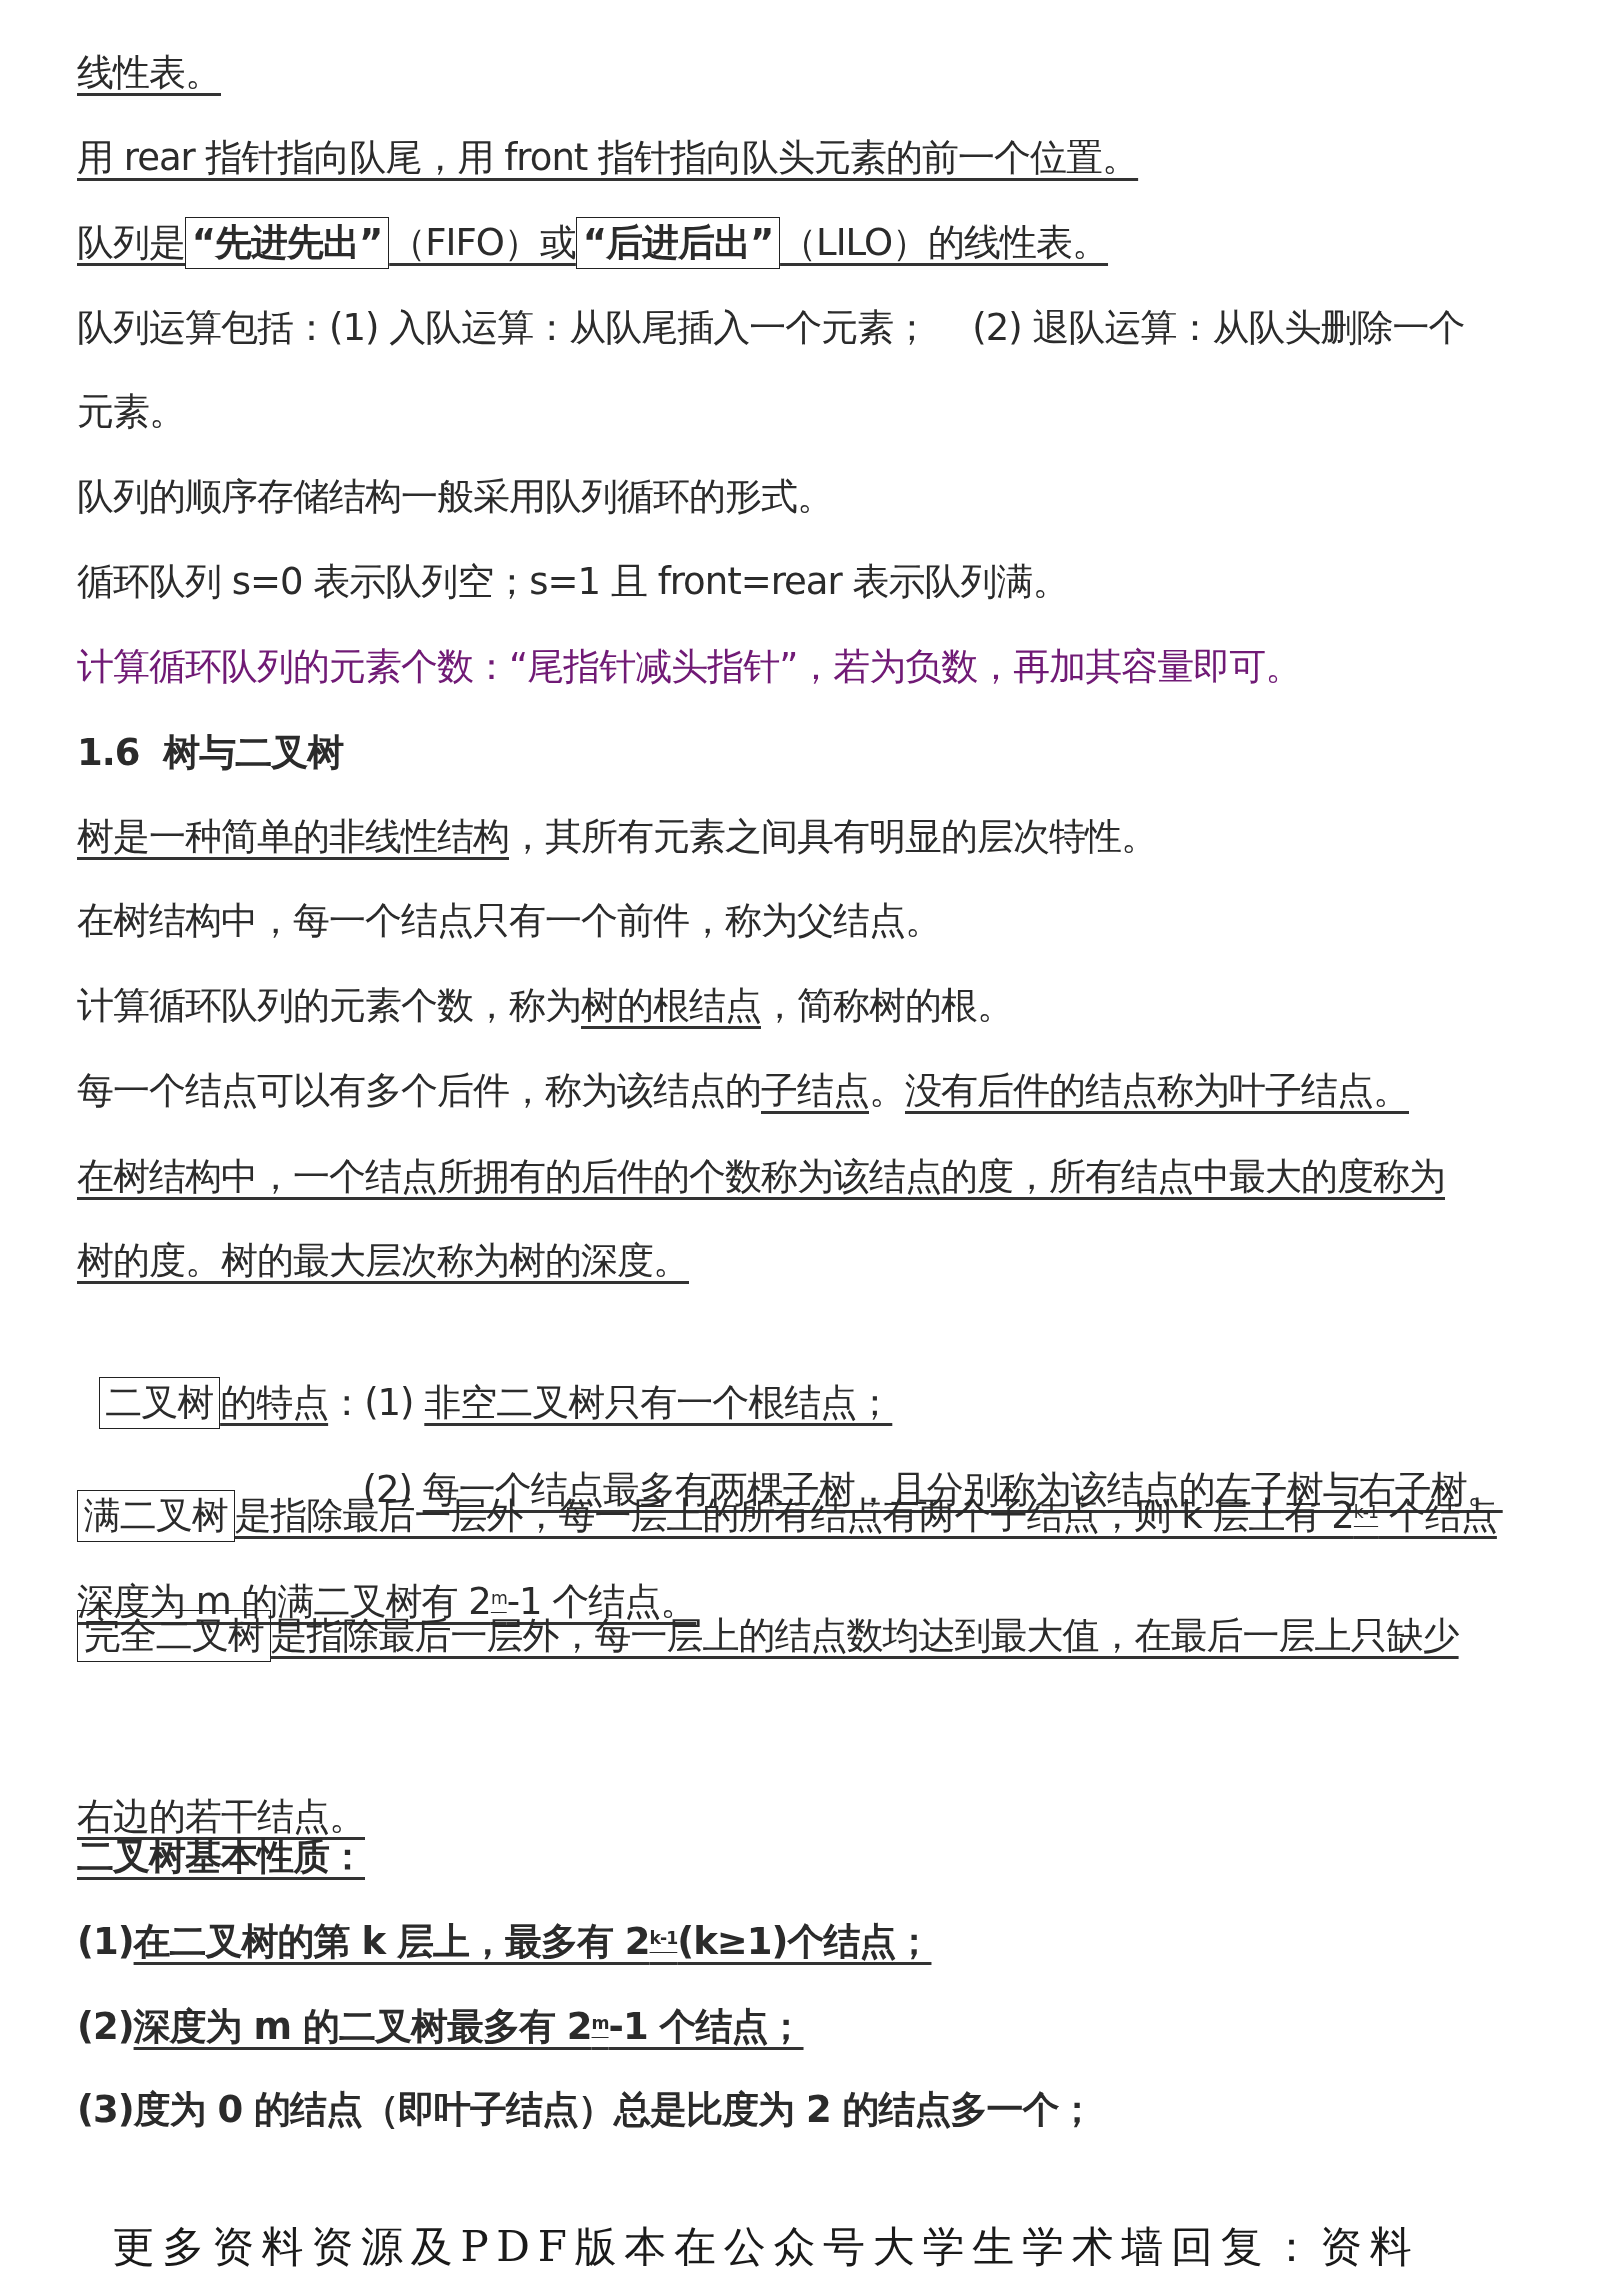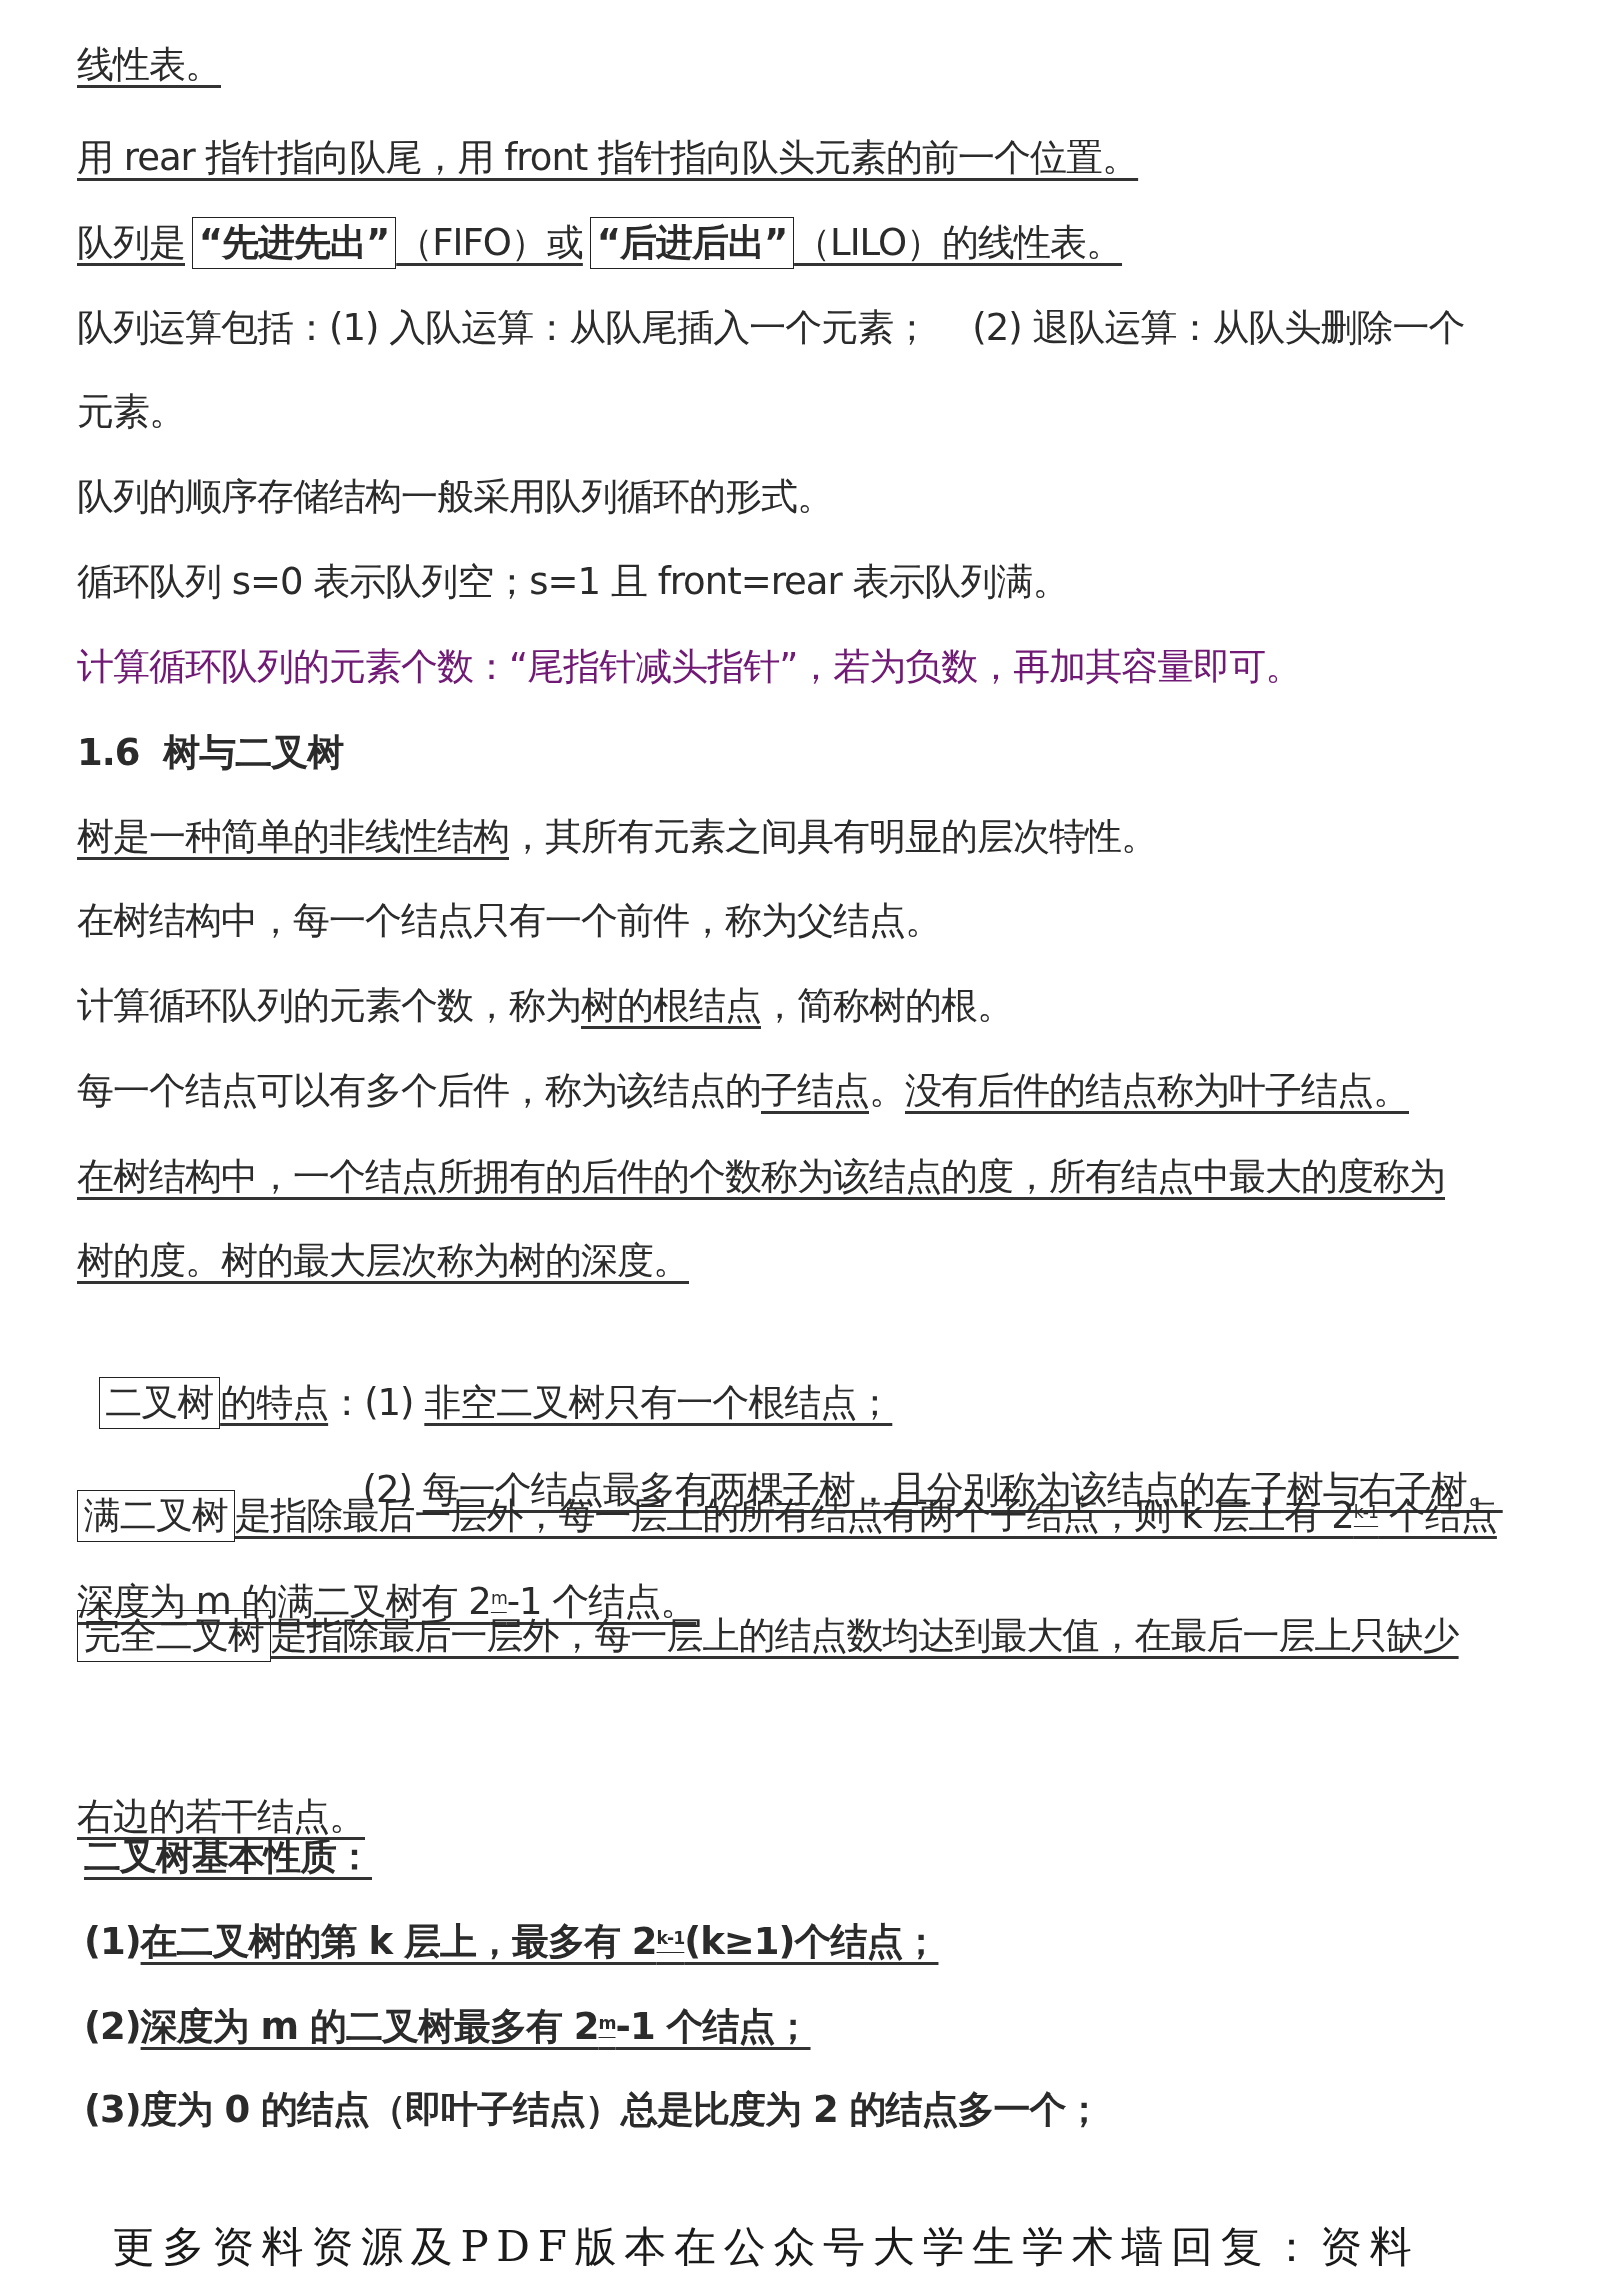--- a/index.html
+++ b/index.html
@@ -2,31 +2,31 @@
 <html><head>
 <meta charset="utf-8">
 <style>
   html, body { margin: 0; padding: 0; background: #ffffff; }
   body { width: 1622px; height: 2292px; position: relative; overflow: hidden;
          font-family: "DejaVu Sans", "Liberation Sans", sans-serif; color: #2b2b2b; }
   .line { position: absolute; left: 77px; height: 58px; line-height: 58px;
           font-size: 37px; white-space: nowrap; letter-spacing: -1px; }
   .u { text-decoration: underline; text-decoration-thickness: 2.9px; text-underline-offset: 7.7px; text-decoration-color: #333; }
   .box { border: 1.9px solid #222; padding: 0 5.8px; display: inline-block; line-height: 50px; }
-  .bold { font-weight: bold; margin-left: 7px; }
+  .bold { font-weight: bold; }
   .red { color: #701a75; }
   .heading { font-weight: bold; font-size: 37px; }
   sup { font-size: 17.3px; vertical-align: top; position: relative; top: -3.8px; text-decoration: underline; }
   .footer { position: absolute; left: 0; width: 1532px; text-align: center; top: 2219px;
             font-family: "DejaVu Serif", "Liberation Serif", serif; font-size: 42px; letter-spacing: 7.7px; color: #1a1a1a; }
 </style>
 </head>
 <body>
 
-<div class="line u" style="top:36px">线性表。</div>
+<div class="line u" style="top:44px">线性表。</div>
 <div class="line u" style="top:129px">用 rear 指针指向队尾，用 front 指针指向队头元素的前一个位置。</div>
 <div class="line" style="top:214px">
   <span class="u">队列是</span><span class="box bold">“先进先出”</span><span class="u">（FIFO）或</span><span class="box bold">“后进后出”</span><span class="u">（LILO）的线性表。</span>
 </div>
 <div class="line" style="top:299px; white-space:pre">队列运算包括：(1) 入队运算：从队尾插入一个元素；    (2) 退队运算：从队头删除一个</div>
 <div class="line" style="top:383px">元素。</div>
 <div class="line" style="top:468px">队列的顺序存储结构一般采用队列循环的形式。</div>
 <div class="line" style="top:553px">循环队列 s=0 表示队列空；s=1 且 front=rear 表示队列满。</div>
 <div class="line red" style="top:638px">计算循环队列的元素个数：“尾指针减头指针”，若为负数，再加其容量即可。</div>
 <div class="line heading" style="top:724px; white-space:pre">1.6  树与二叉树</div>

